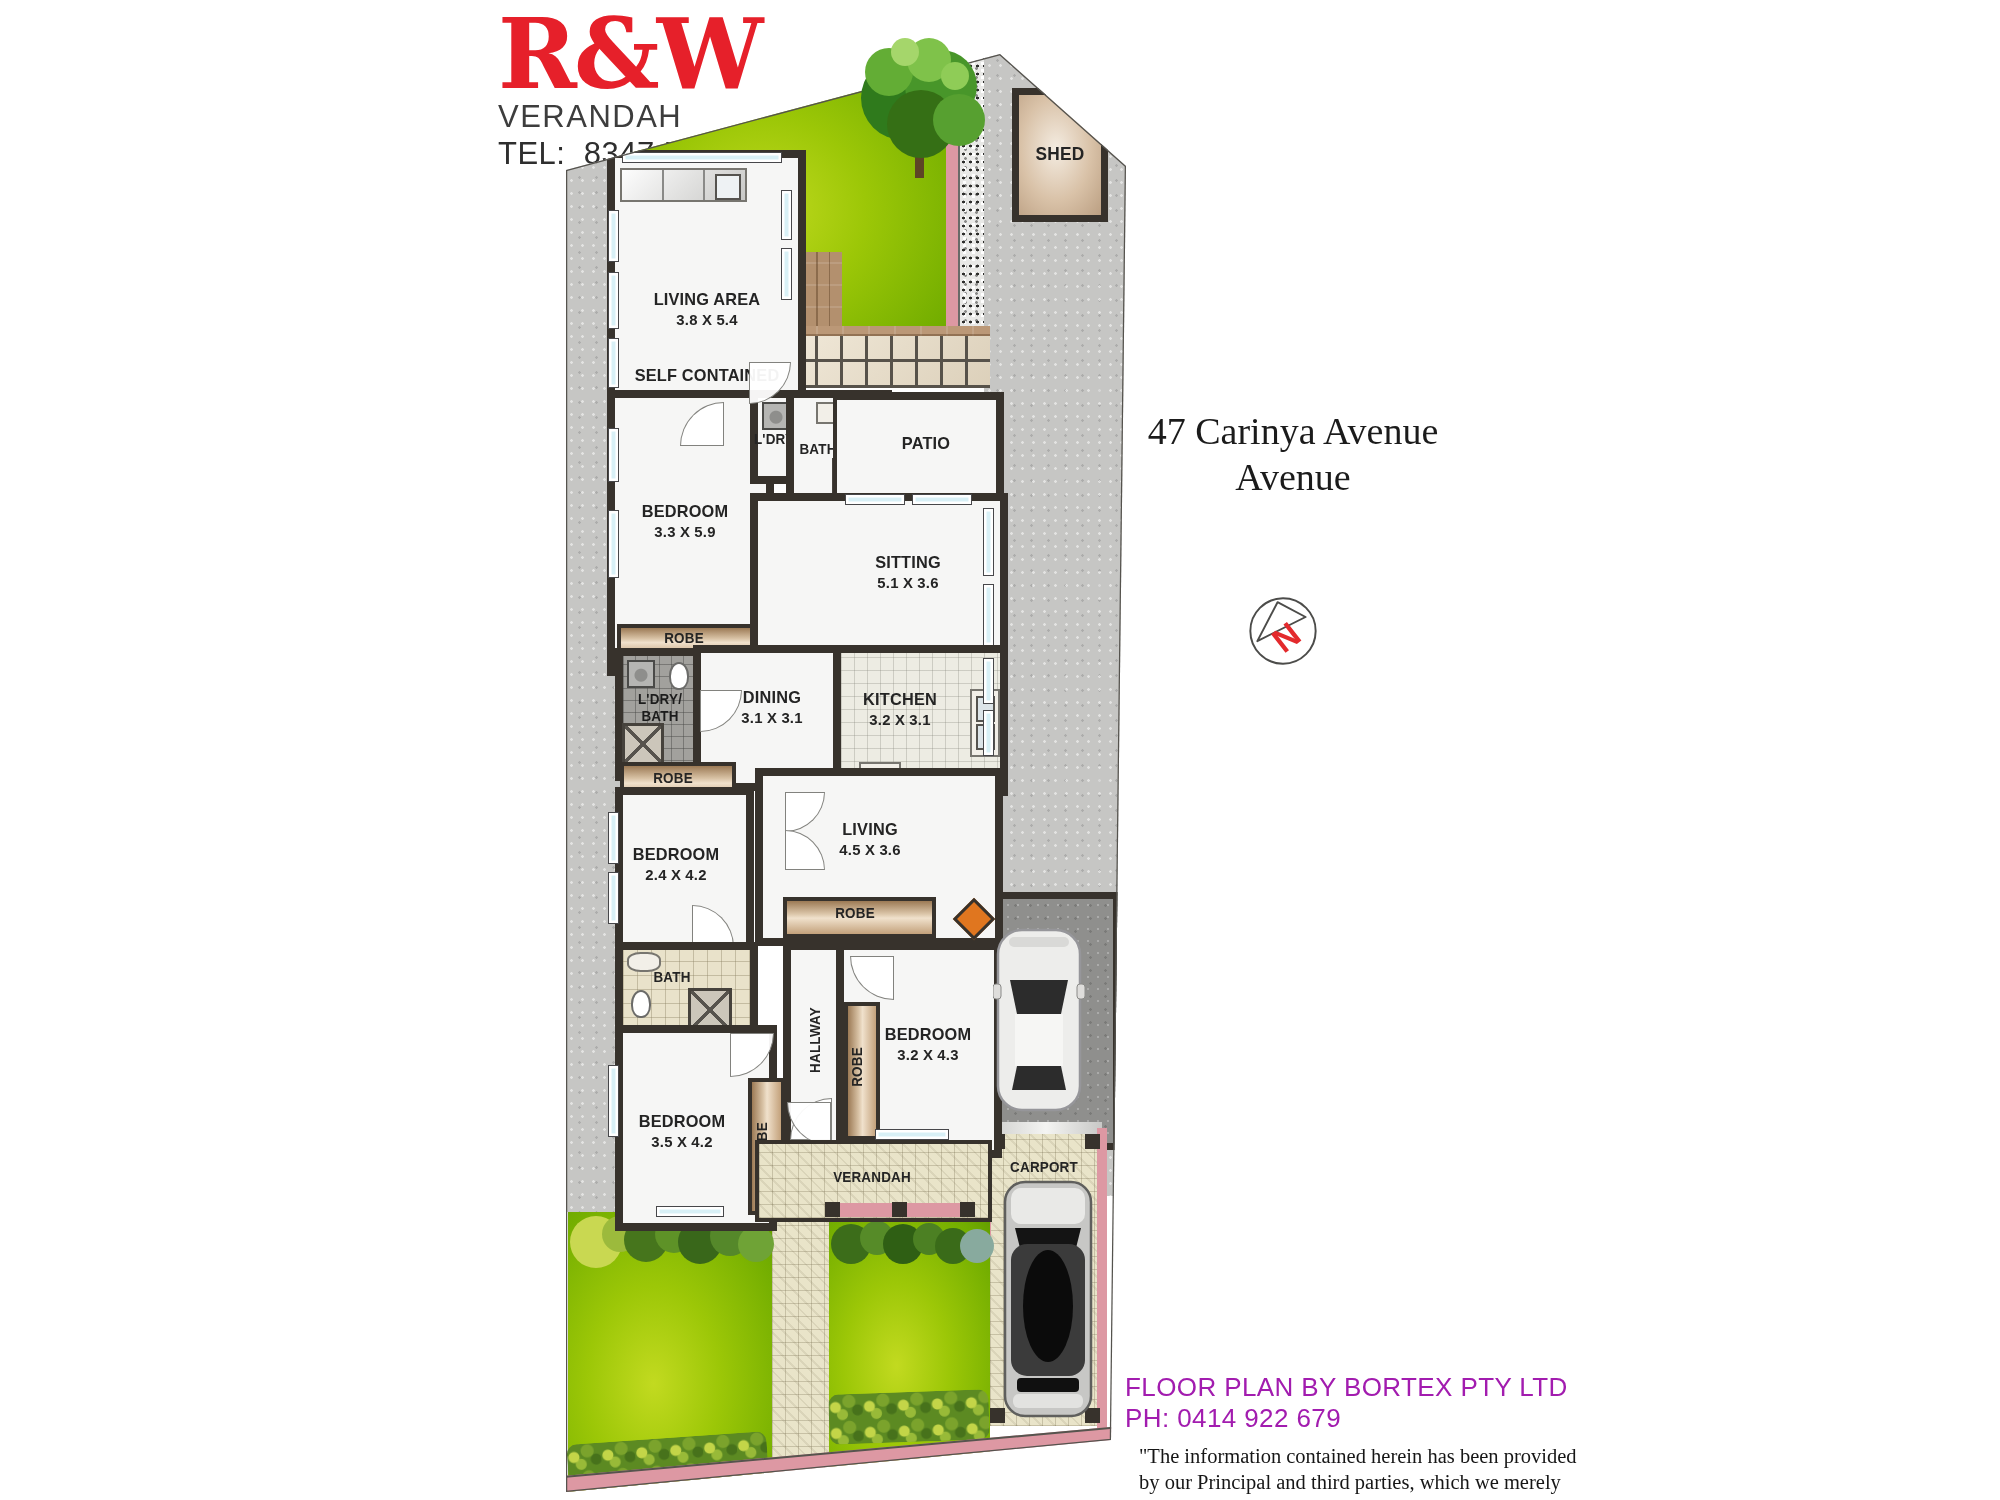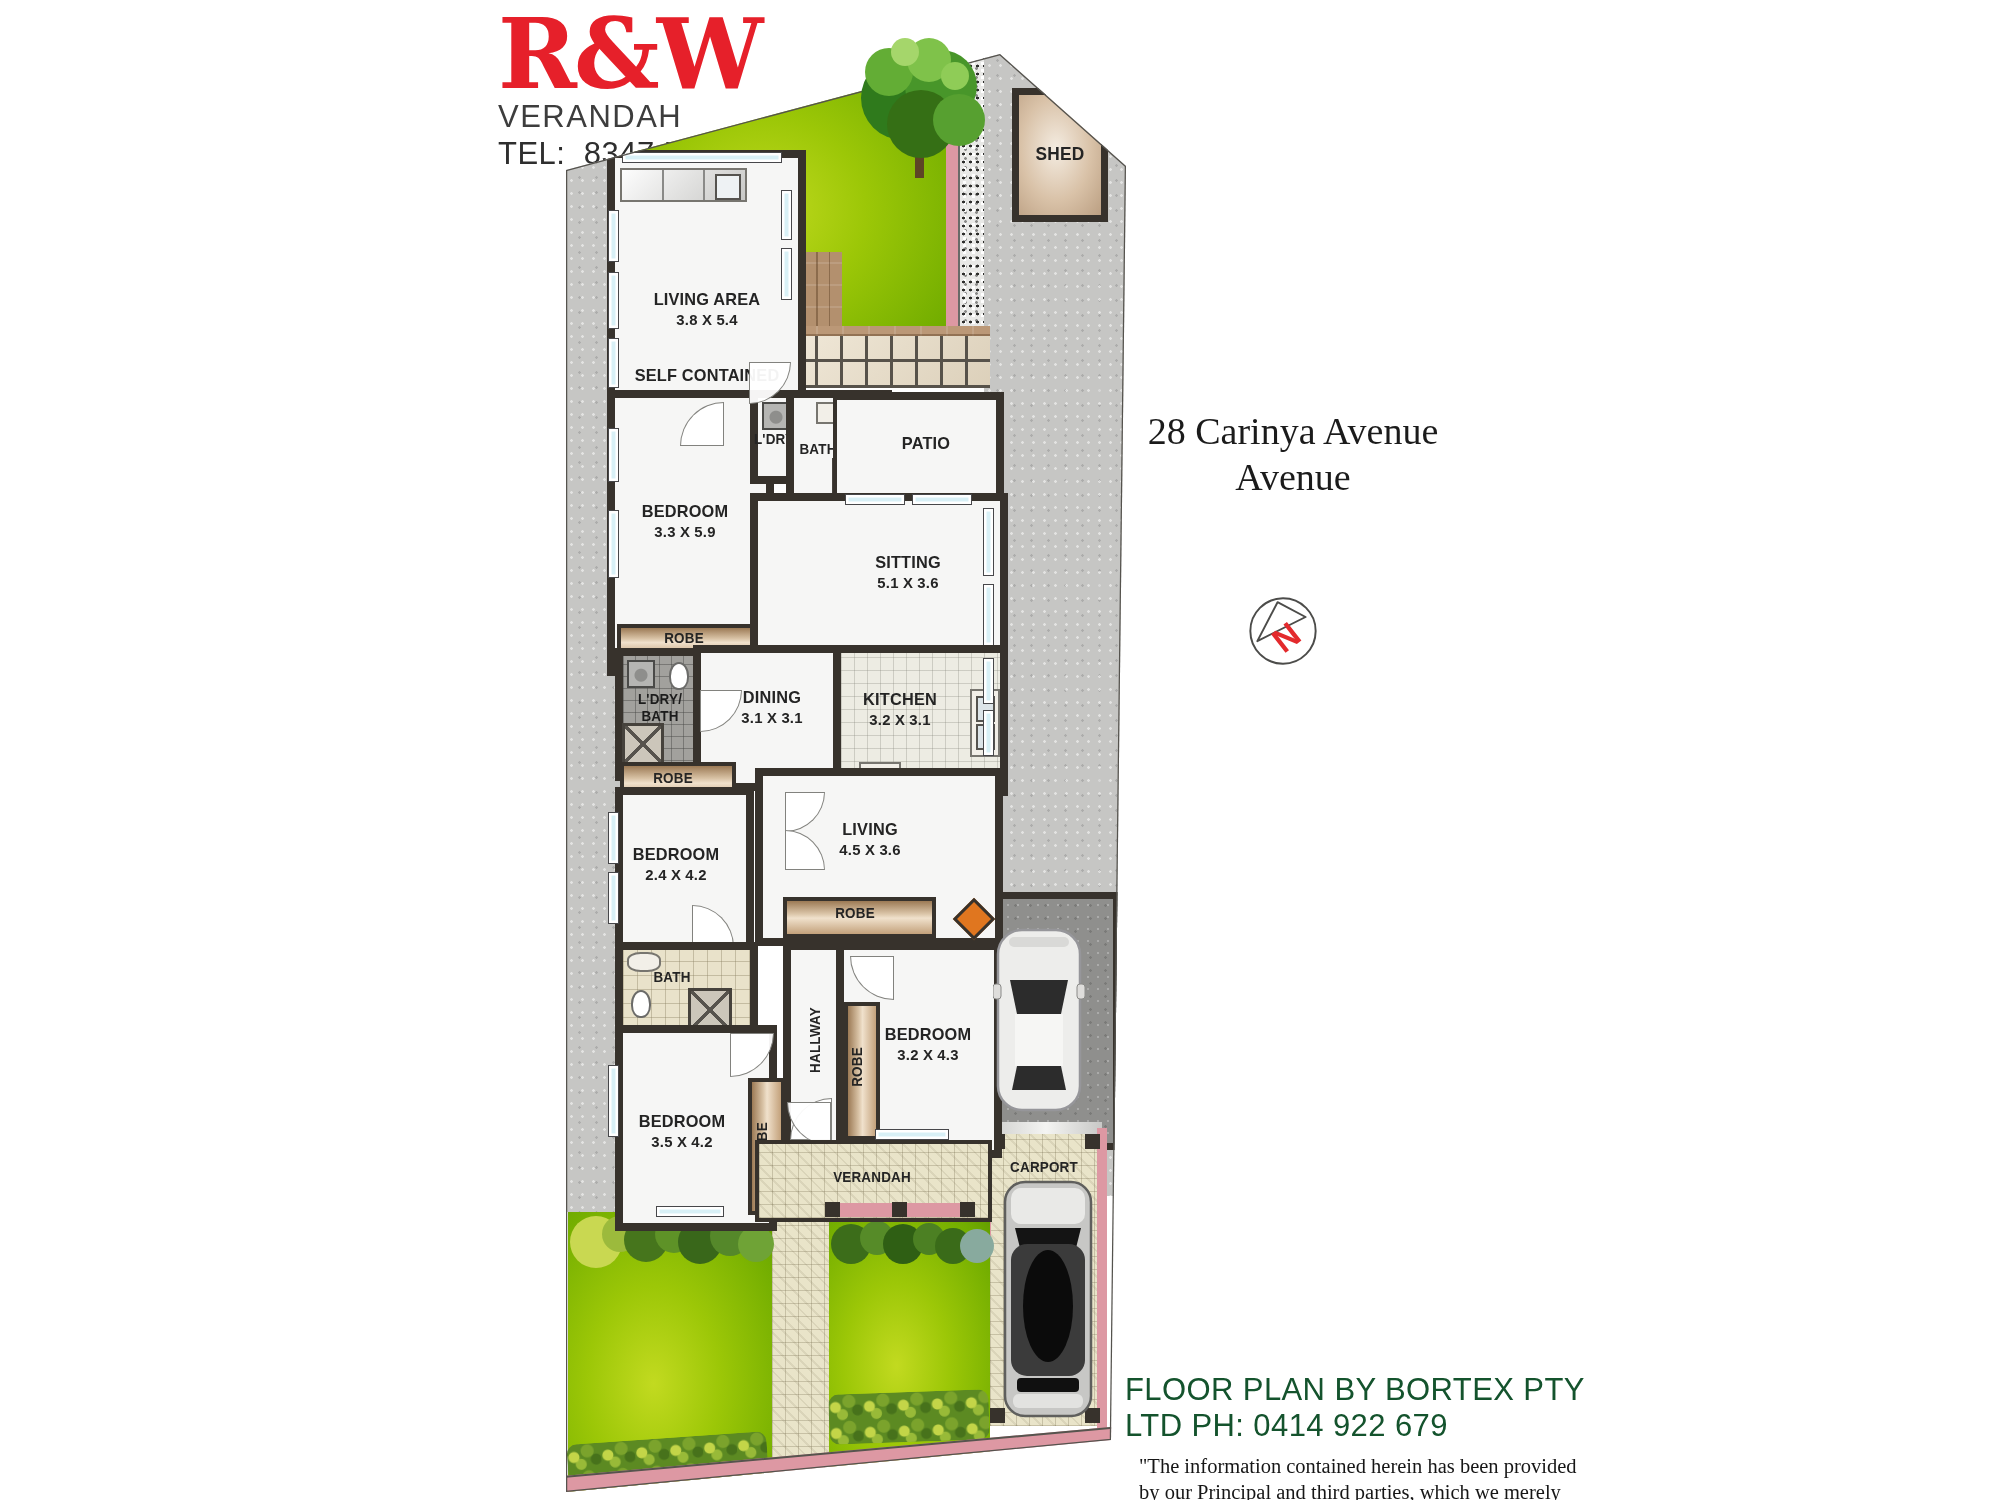--- a/index.html
+++ b/index.html
@@ -7,21 +7,21 @@
           font-family:"Liberation Sans",sans-serif}
   .abs{position:absolute}
 
   
   .logo-word{font-family:"DejaVu Serif",serif;font-weight:bold;font-size:95px;line-height:.92;
              letter-spacing:-3px;color:#e6202a;transform:scaleY(1.02)}
   .logo-office{font-size:31px;color:#3d3d3d;letter-spacing:1.5px;margin-top:2px}
   .logo-tel{font-size:31px;color:#2e2e2e;letter-spacing:.5px;margin-top:1px}
   .address{width:400px;text-align:center;font-family:"Liberation Serif",serif;
            font-size:38px;color:#1b1b1b;line-height:1.22}
-  .credit{font-size:31px;color:#14532d;letter-spacing:.4px}
+  .credit{font-size:26px;color:#a21caf;letter-spacing:.4px}
   .disclaimer{margin-top:9px;padding-left:14px;width:440px;font-family:"Liberation Serif",serif;
               font-size:20.5px;line-height:1.28;color:#161616}
 
   
   #plan{left:560px;top:40px;width:580px;height:1460px}
   #prop{position:absolute;inset:0;clip-path:polygon(6px 130px,440px 14px,566px 126px,551px 1400px,6px 1452px)}
   .outline{position:absolute;inset:0;pointer-events:none}
 
   
   .concrete{background-color:#c6c6c4;background-image:
@@ -97,21 +97,21 @@
 
 <div id="canvas">
 
   <div class="abs" style="left:498px;top:10px">
     <div class="logo-word">R&amp;W</div>
     <div class="logo-office">VERANDAH</div>
     <div class="logo-tel"><span>TEL:</span>&nbsp; <span>8347 5000</span></div>
   </div>
 
   <div class="abs address" style="left:1093px;top:408px">
-    <div>28 Carinya Avenue</div>
+    <div>47 Carinya Avenue</div>
     <div>Avenue</div>
   </div>
 
   <div class="abs" style="left:1248px;top:596px">
     <svg width="70" height="70" viewBox="0 0 90 90">
       <circle cx="45" cy="45" r="42" fill="none" stroke="#4c4c4a" stroke-width="2.5"></circle>
       <polygon points="12,58 38,8 74,27" fill="#fff" stroke="#4c4c4a" stroke-width="2.5" stroke-linejoin="round"></polygon>
       <text x="50" y="68" font-size="44" font-family="Liberation Sans, sans-serif" font-weight="bold" fill="#e32a2d" text-anchor="middle" transform="rotate(-38 50 54)">N</text>
     </svg>
   </div>

